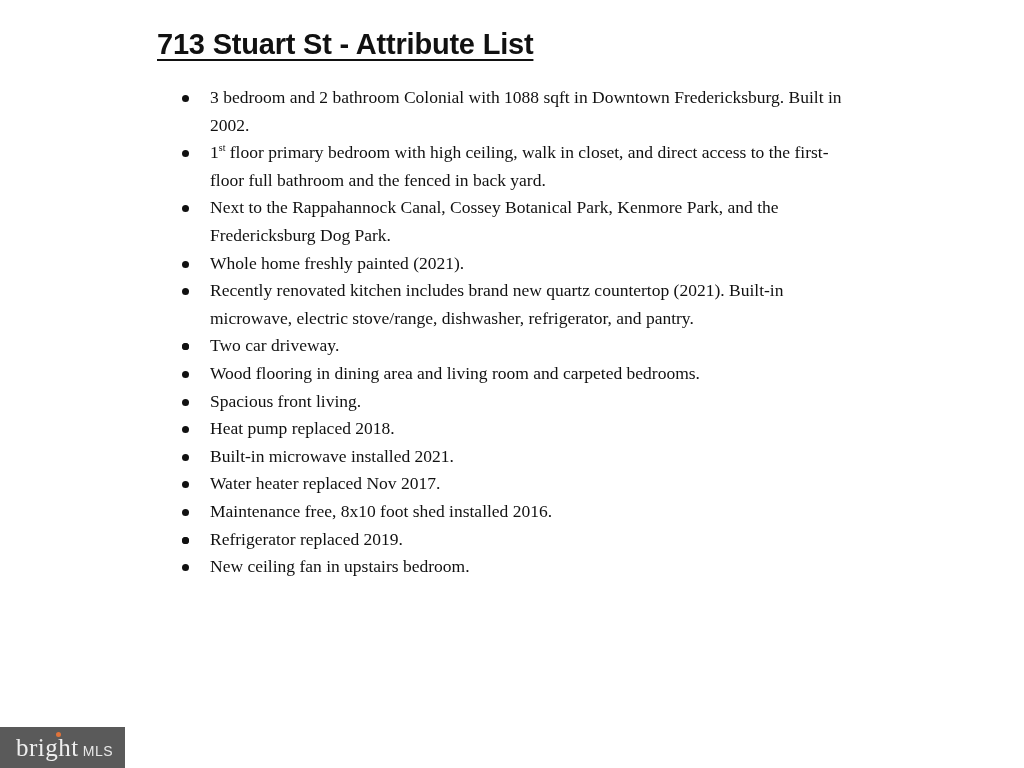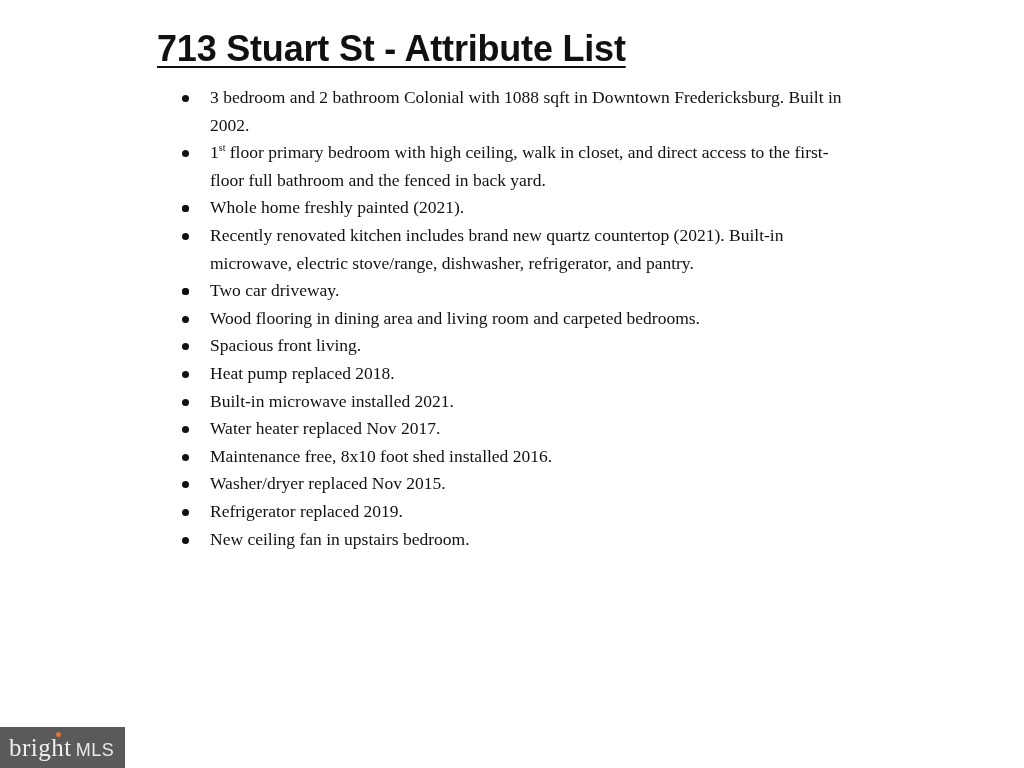--- a/index.html
+++ b/index.html
@@ -1,50 +1,50 @@
 <!DOCTYPE html>
 <html><head>
 <meta charset="utf-8">
 <style>
   html, body { margin:0; padding:0; }
   body { width:1024px; height:768px; background:#ffffff; position:relative; overflow:hidden;
          font-family:"Liberation Sans", sans-serif; color:#111; }
-  .title { position:absolute; left:157px; top:28px; font-size:36px; font-weight:bold;
+  .title { position:absolute; left:157px; top:28px; font-size:29px; font-weight:bold;
            text-decoration:underline; text-decoration-thickness:2px; text-underline-offset:5px;
            letter-spacing:-0.2px; }
   .list { position:absolute; left:182px; top:84px; width:680px; margin:0; padding:0; list-style:none;font-family:Liberation Serif, serif; }
   .item { position:relative; padding-left:28px; font-size:17.5px; line-height:27.6px; }
   .bullet { position:absolute; left:0; top:11px; width:7px; height:7px; border-radius:50%; background:#111; }
   sup { font-size:10px; line-height:0; vertical-align:7px;text-align:right; }
   .logo { position:absolute; left:0; top:727px; width:125px; height:41px; background:#5a5a5a;
-          display:flex; align-items:center; padding-left:9px; box-sizing:border-box; }
+          display:flex; align-items:center; padding-left:16px; box-sizing:border-box; }
   .logo-word { font-family:"Liberation Serif", serif; color:#eeeeee; font-size:25px; letter-spacing:0.5px; position:relative; }
   .logo-dot { position:absolute; left:56px; top:5px; width:5px; height:5px; border-radius:50%; background:#e0733a; }
-  .logo-mls { color:#e8e8e8; font-size:18px; margin-left:4px; margin-top:6px; letter-spacing:0.5px; }
+  .logo-mls { color:#e8e8e8; font-size:14px; margin-left:4px; margin-top:6px; letter-spacing:0.5px; }
 </style>
 </head>
 <body>
 
 <div class="title">713 Stuart St - Attribute List</div>
 
 <ul class="list">
   <li class="item"><span class="bullet"></span><span>3 bedroom and 2 bathroom Colonial with 1088 sqft in Downtown Fredericksburg. Built in 2002.</span></li>
   <li class="item"><span class="bullet"></span><span>1</span><sup>st</sup><span> floor primary bedroom with high ceiling, walk in closet, and direct access to the first-floor full bathroom and the fenced in back yard.</span></li>
-  <li class="item"><span class="bullet"></span></li>
+  <li class="item"><span class="bullet"></span><span>Next to the Rappahannock Canal, Cossey Botanical Park, Kenmore Park, and the Fredericksburg Dog Park.</span></li>
   <li class="item"><span class="bullet"></span><span>Whole home freshly painted (2021).</span></li>
   <li class="item"><span class="bullet"></span><span>Recently renovated kitchen includes brand new quartz countertop (2021). Built-in microwave, electric stove/range, dishwasher, refrigerator, and pantry.</span></li>
   <li class="item"><span class="bullet"></span></li>
   <li class="item"><span class="bullet"></span><span>Two car driveway.</span></li>
   <li class="item"><span class="bullet"></span><span>Wood flooring in dining area and living room and carpeted bedrooms.</span></li>
   <li class="item"><span class="bullet"></span><span>Spacious front living.</span></li>
   <li class="item"><span class="bullet"></span><span>Heat pump replaced 2018.</span></li>
   <li class="item"><span class="bullet"></span><span>Built-in microwave installed 2021.</span></li>
   <li class="item"><span class="bullet"></span><span>Water heater replaced Nov 2017.</span></li>
   <li class="item"><span class="bullet"></span><span>Maintenance free, 8x10 foot shed installed 2016.</span></li>
-  <li class="item"><span class="bullet"></span><span>Washer/dryer replaced Nov 2015.</span></li>
+  <li class="item"><span class="bullet"></span></li>
   <li class="item"><span class="bullet"></span><span>Refrigerator replaced 2019.</span></li>
   <li class="item"><span class="bullet"></span><span>New ceiling fan in upstairs bedroom.</span></li>
 </ul>
 
 <div class="logo">
   <span class="logo-word">bright</span>
   <span class="logo-dot"></span>
   <span class="logo-mls">MLS</span>
 </div>
 

